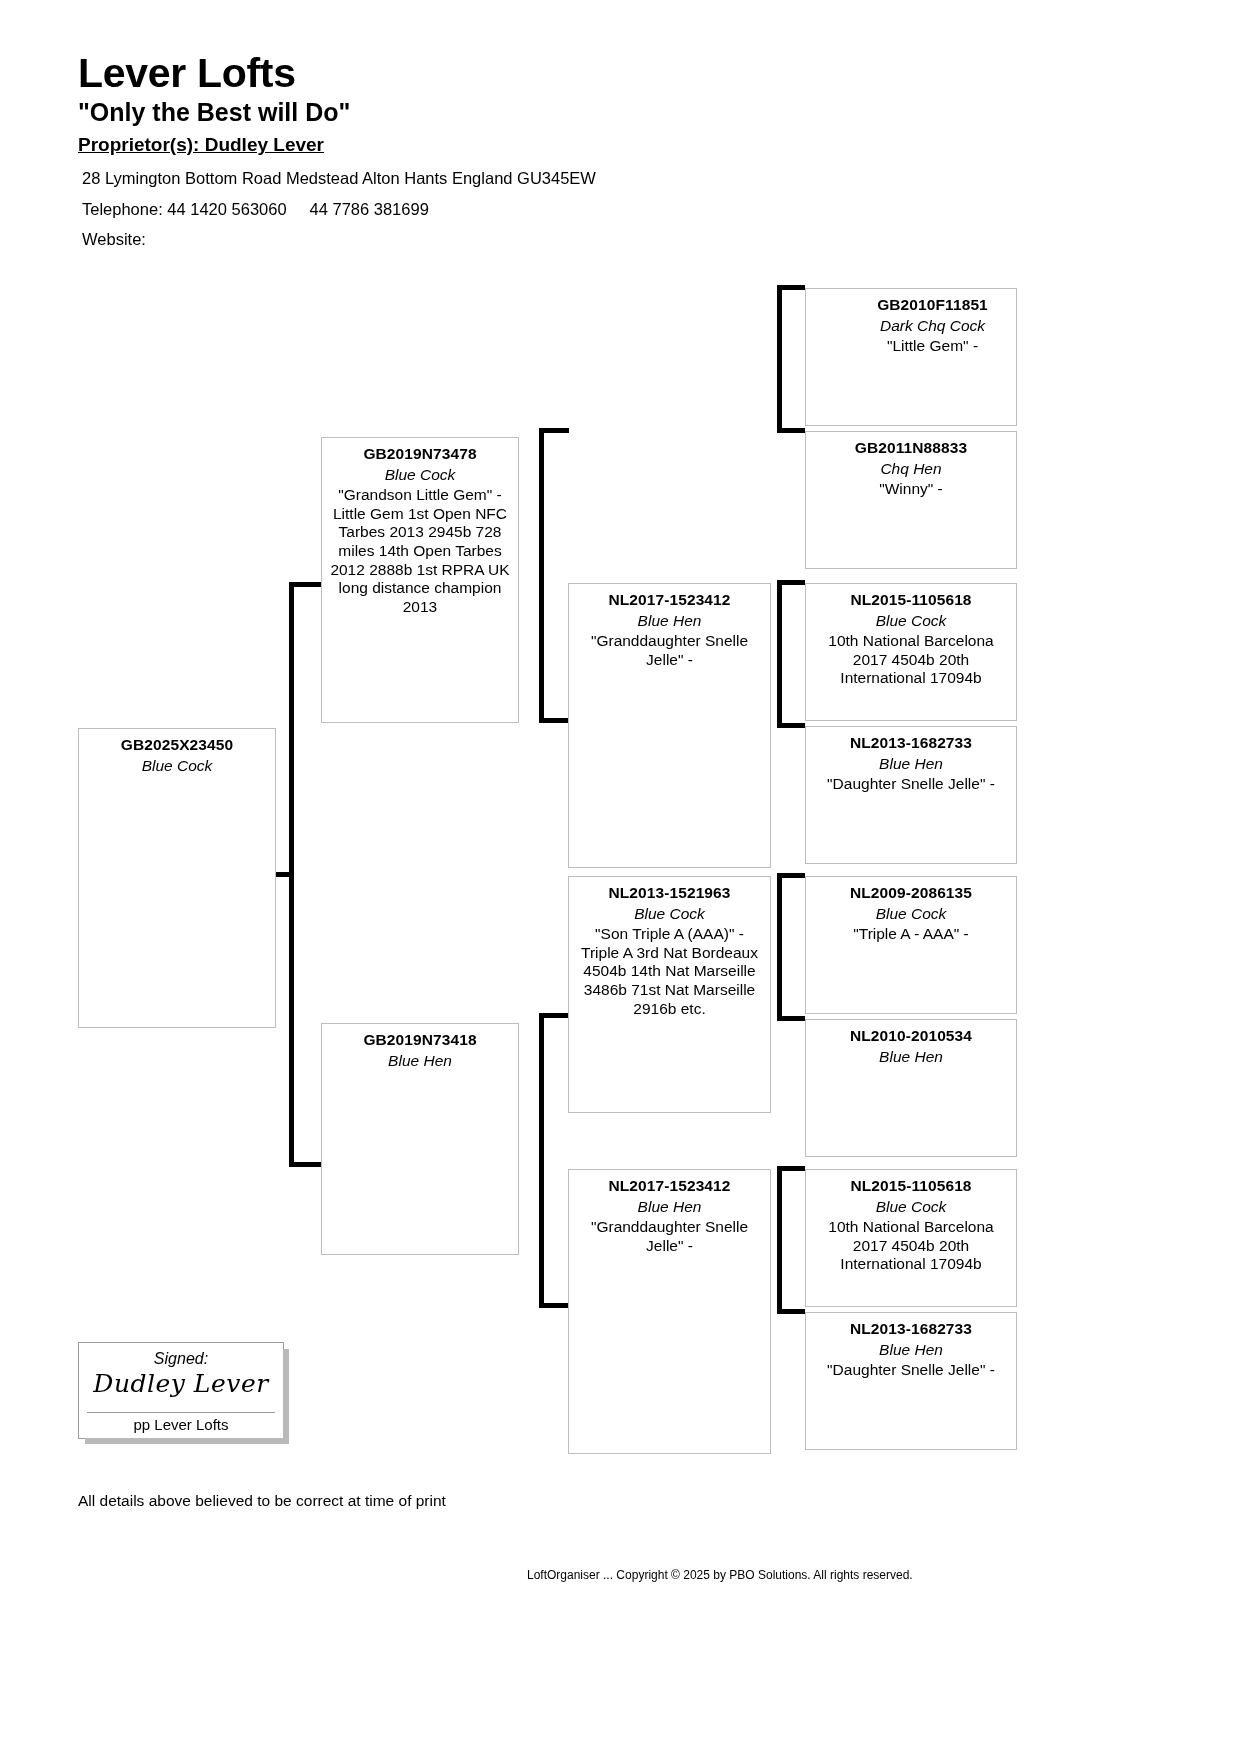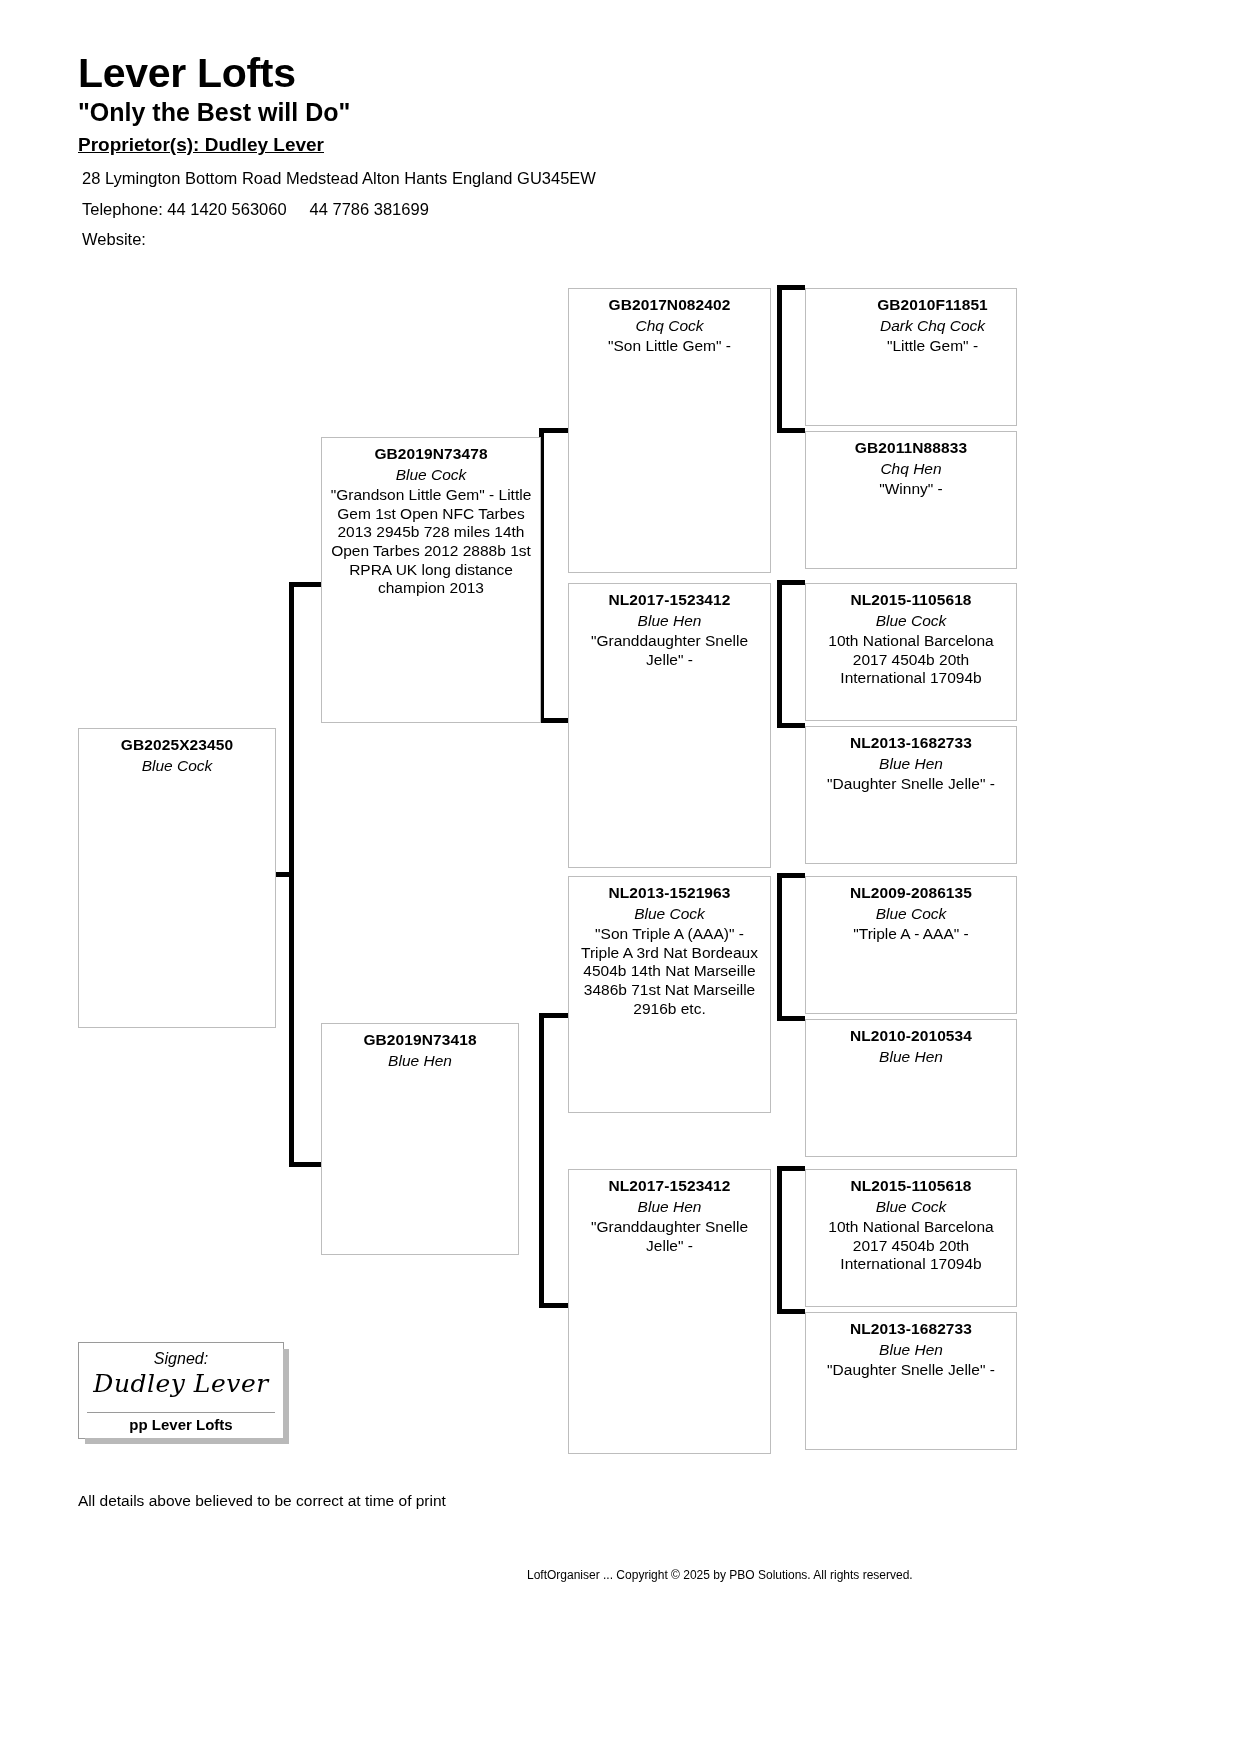--- a/index.html
+++ b/index.html
@@ -167,21 +167,20 @@
     letter-spacing: 0.5px;
     white-space: nowrap;
   }
   .sig-pp {
     position: absolute;
     left: 0;
     right: 0;
     bottom: 4px;
     font-size: 15px;
     line-height: 1.2;
-    font-weight: bold;
   }
 
   
   .footer-left {
     position: absolute;
     left: 78px;
     top: 1492px;
     font-size: 15.5px;
   }
   .footer-right {
@@ -233,37 +232,32 @@
   <div class="conn v" style="left:777px; top:1166px; height:148px;"></div>
   <div class="conn h" style="left:777px; top:1166px; width:28px;"></div>
   <div class="conn h" style="left:777px; top:1309px; width:28px;"></div>
 
   <div class="pbox" style="left:78px; top:728px; width:198px; height:300px;">
     <div class="ring">GB2025X23450</div>
     <div class="colour">Blue Cock</div>
     <div class="notes"></div>
   </div>
 
-  <div class="pbox" style="left:321px; top:437px; width:220px; height:286px;">
+  <div class="pbox" style="left:321px; top:437px; width:198px; height:286px;">
     <div class="ring">GB2019N73478</div>
     <div class="colour">Blue Cock</div>
     <div class="notes">"Grandson Little Gem" - Little Gem 1st Open NFC Tarbes 2013 2945b 728 miles 14th Open Tarbes 2012 2888b 1st RPRA UK long distance champion 2013</div>
   </div>
 
   <div class="pbox" style="left:321px; top:1023px; width:198px; height:232px;">
     <div class="ring">GB2019N73418</div>
     <div class="colour">Blue Hen</div>
     <div class="notes"></div>
   </div>
 
-  <div class="pbox" style="left:568px; top:288px; width:203px; height:285px;">
-    <div class="ring">GB2017N082402</div>
-    <div class="colour">Chq Cock</div>
-    <div class="notes">"Son Little Gem" -</div>
-  </div>
 
   <div class="pbox" style="left:568px; top:583px; width:203px; height:285px;">
     <div class="ring">NL2017-1523412</div>
     <div class="colour">Blue Hen</div>
     <div class="notes">"Granddaughter Snelle Jelle" -</div>
   </div>
 
   <div class="pbox" style="left:568px; top:876px; width:203px; height:237px;">
     <div class="ring">NL2013-1521963</div>
     <div class="colour">Blue Cock</div>

